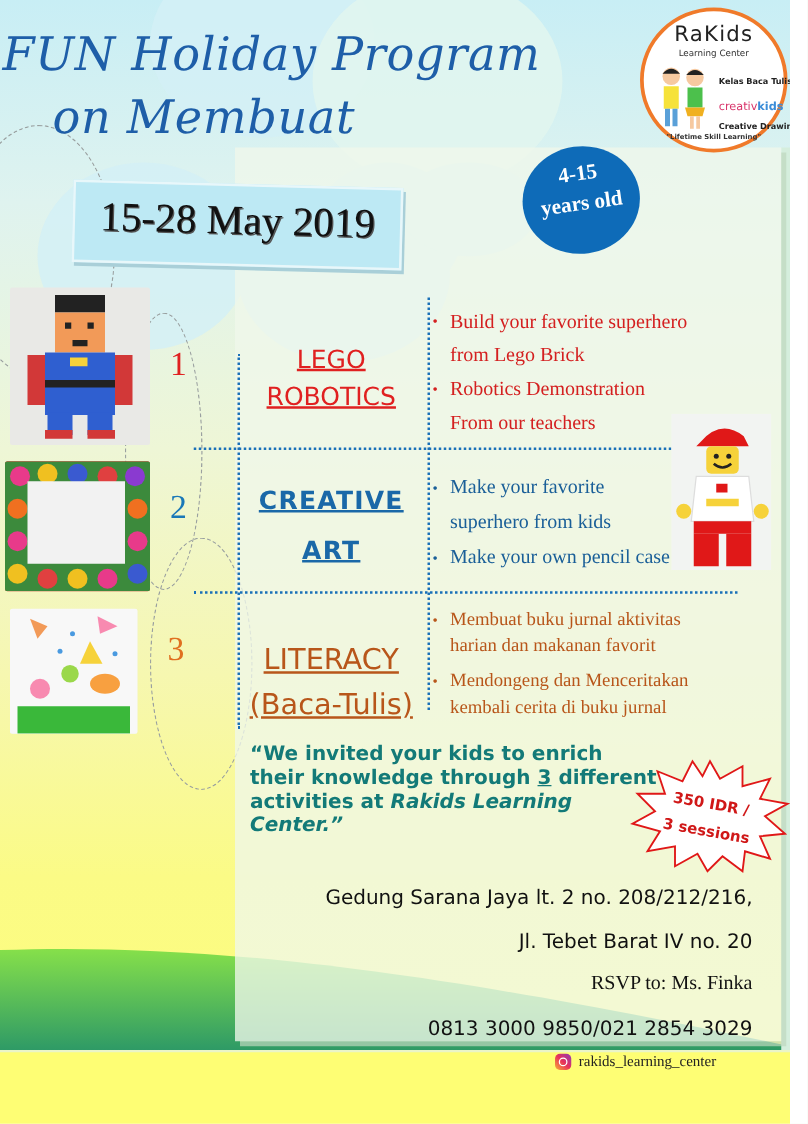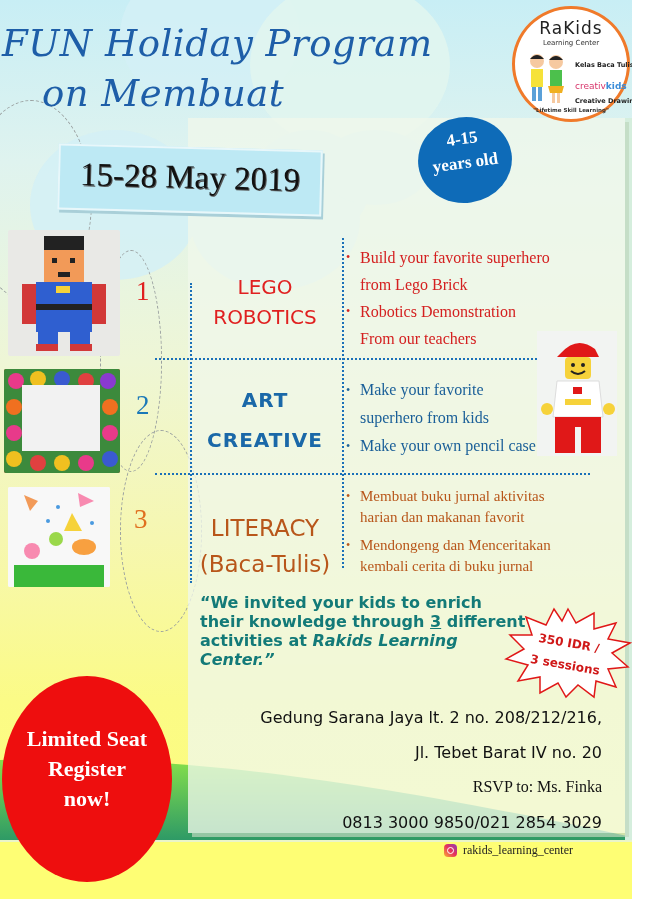--- a/index.html
+++ b/index.html
@@ -44,21 +44,21 @@
   .photo-lit { left: 8px; top: 487px; width: 102px; height: 100px; background: #f5f5f5; }
 
   .num { position: absolute; font-size: 27px; }
   .num.n1 { left: 136px; top: 276px; color: #e02020; }
   .num.n2 { left: 136px; top: 390px; color: #1a78b8; }
   .num.n3 { left: 134px; top: 504px; color: #e07020; }
 
   .vline { position: absolute; width: 0; border-left: 2px dotted #1a70b8; }
   .hline { position: absolute; height: 0; border-top: 2px dotted #1a70b8; }
 
-  .cat { position: absolute; text-align: center; font-family: "DejaVu Sans", sans-serif; }
+  .cat { position: absolute; text-align: center; font-family: "DejaVu Sans", sans-serif; text-decoration: underline; }
   .cat-lego { left: 190px; top: 272px; width: 150px; color: #e02020; font-size: 20px; line-height: 30px; }
   .cat-art { left: 190px; top: 380px; width: 150px; color: #1a68a8; font-size: 20px; font-weight: bold; line-height: 40px; letter-spacing: 1px; }
   .cat-lit { left: 185px; top: 510px; width: 160px; color: #b8561a; font-size: 23px; line-height: 36px; }
 
   .bullets { position: absolute; list-style: none; margin: 0; padding: 0; font-size: 16px; }
   .bullets li { position: relative; padding-left: 14px; }
   .bullets li.b::before { content: "•"; position: absolute; left: 0; font-size: 12px; }
   .bl-lego { left: 346px; top: 244px; color: #d42020; line-height: 27px; }
   .bl-art { left: 346px; top: 376px; color: #1a5f98; line-height: 28px; }
   .bl-lit { left: 346px; top: 486px; color: #b8561a; line-height: 21px; font-size: 15px; }
@@ -206,22 +206,22 @@
   <div class="vline" style="left:190px;top:283px;height:300px;"></div>
   <div class="vline" style="left:342px;top:238px;height:330px;"></div>
   <div class="hline" style="left:155px;top:358px;width:390px;"></div>
   <div class="hline" style="left:155px;top:473px;width:435px;"></div>
 
   <div class="cat cat-lego">
     <div>LEGO</div>
     <div>ROBOTICS</div>
   </div>
   <div class="cat cat-art">
+    <div>CREATIVE</div>
     <div>ART</div>
-    <div>CREATIVE</div>
   </div>
   <div class="cat cat-lit">
     <div>LITERACY</div>
     <div>(Baca-Tulis)</div>
   </div>
 
   <ul class="bullets bl-lego">
     <li class="b">Build your favorite superhero</li>
     <li>from Lego Brick</li>
     <li class="b">Robotics Demonstration</li>
@@ -259,25 +259,20 @@
   </div>
 
   <svg class="price-star" viewBox="0 0 128 92">
     <polygon points="64,2 72,16 90,6 90,22 112,16 104,32 126,36 108,46 124,60 104,62 112,80 92,74 90,90 74,78 62,90 54,76 36,86 36,70 14,74 24,58 2,52 20,42 6,28 28,28 22,10 42,18 50,2 58,14" fill="#fff" stroke="#e01818" stroke-width="1.5"></polygon>
   </svg>
   <div class="price-text">
     <div>350 IDR /</div>
     <div>3 sessions</div>
   </div>
 
-  <div class="cta">
-    <div class="cta-line" style="top:50px;">Limited Seat</div>
-    <div class="cta-line" style="top:80px;">Register</div>
-    <div class="cta-line" style="top:110px;">now!</div>
-  </div>
 
   <div class="info" style="top:708px;">Gedung Sarana Jaya lt. 2 no. 208/212/216,</div>
   <div class="info" style="top:743px;">Jl. Tebet Barat IV no. 20</div>
   <div class="info" style="top:778px;font-family:Liberation Serif, serif;">RSVP to:  Ms. Finka</div>
   <div class="info" style="top:813px;">0813 3000 9850/021 2854 3029</div>
   <div class="insta">
     <span class="insta-icon"></span><span class="insta-text">rakids_learning_center</span>
   </div>
 </div>
 

